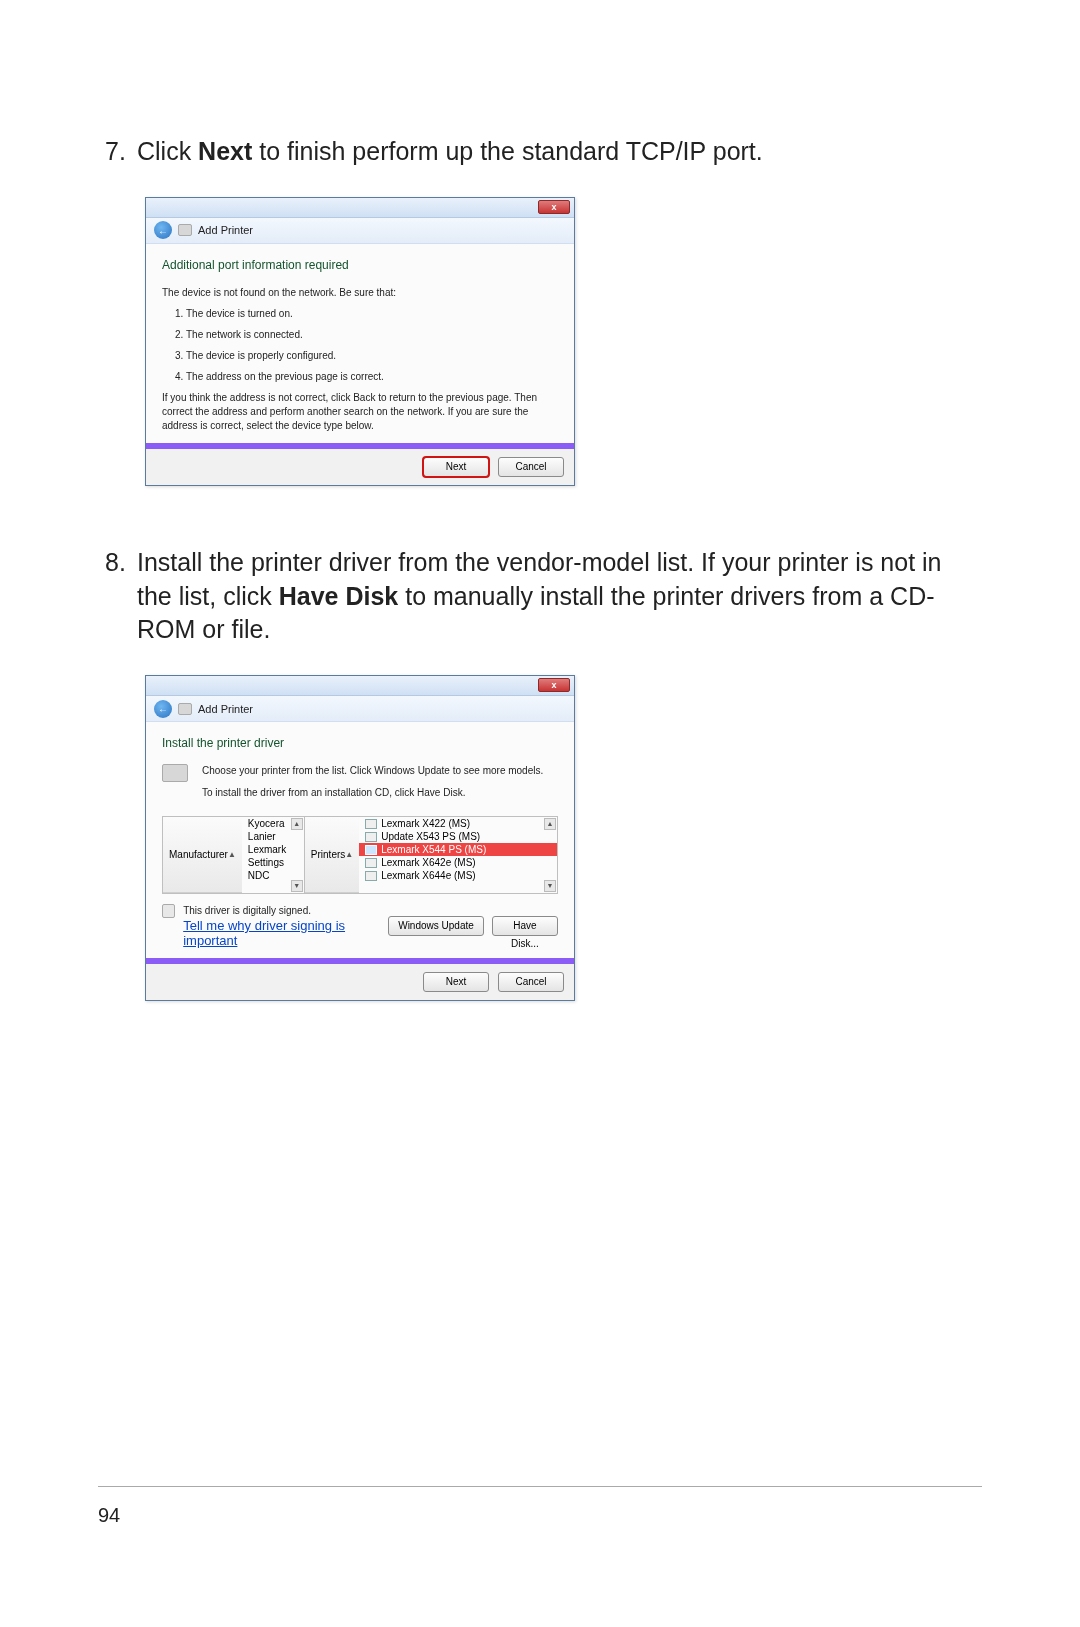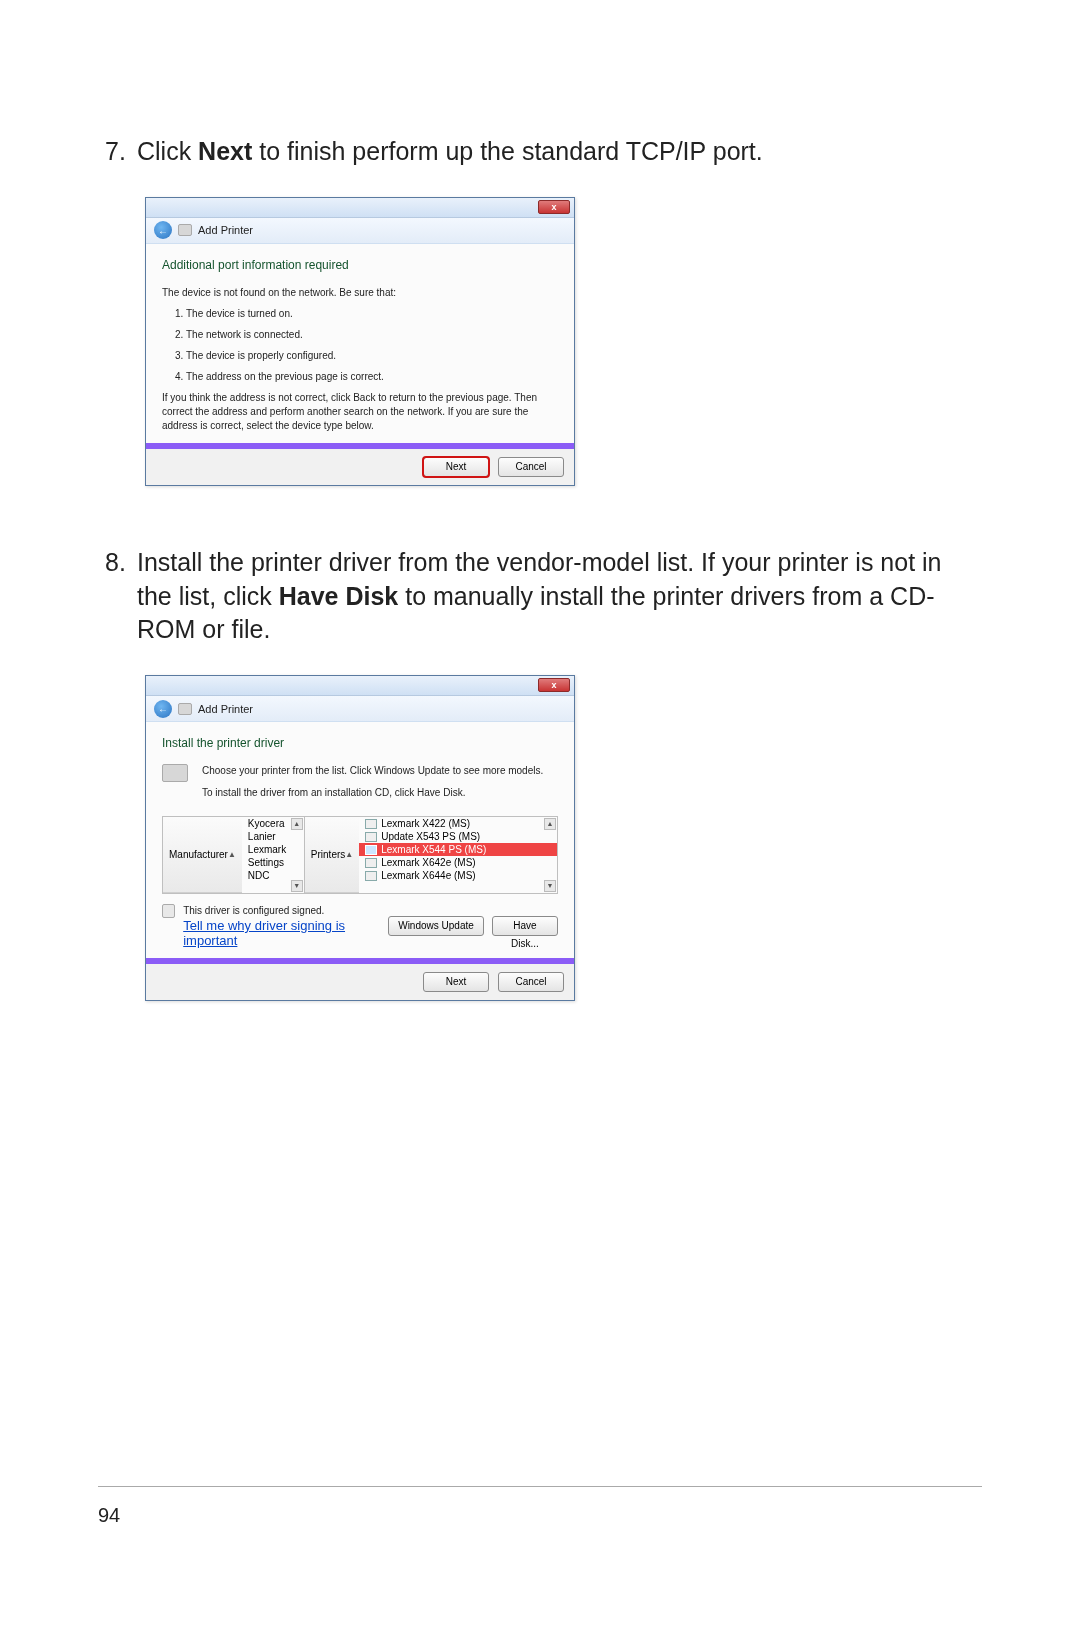--- a/index.html
+++ b/index.html
@@ -326,21 +326,21 @@
                 <div class="sc-dn">▼</div>
               </div>
             </div>
           </div>
         </div>
 
         <div class="signrow">
           <div class="signleft">
             <div class="shieldicon"></div>
             <div>
-              <div class="dlgtext">This driver is configured signed.</div>
+              <div class="dlgtext">This driver is digitally signed.</div>
               <a class="link">Tell me why driver signing is important</a>
             </div>
           </div>
           <div class="signbtns">
             <span class="winbtn" style="min-width:96px">Windows Update</span>
             <span class="winbtn">Have Disk...</span>
           </div>
         </div>
       </div>
       <div class="btnbar">

